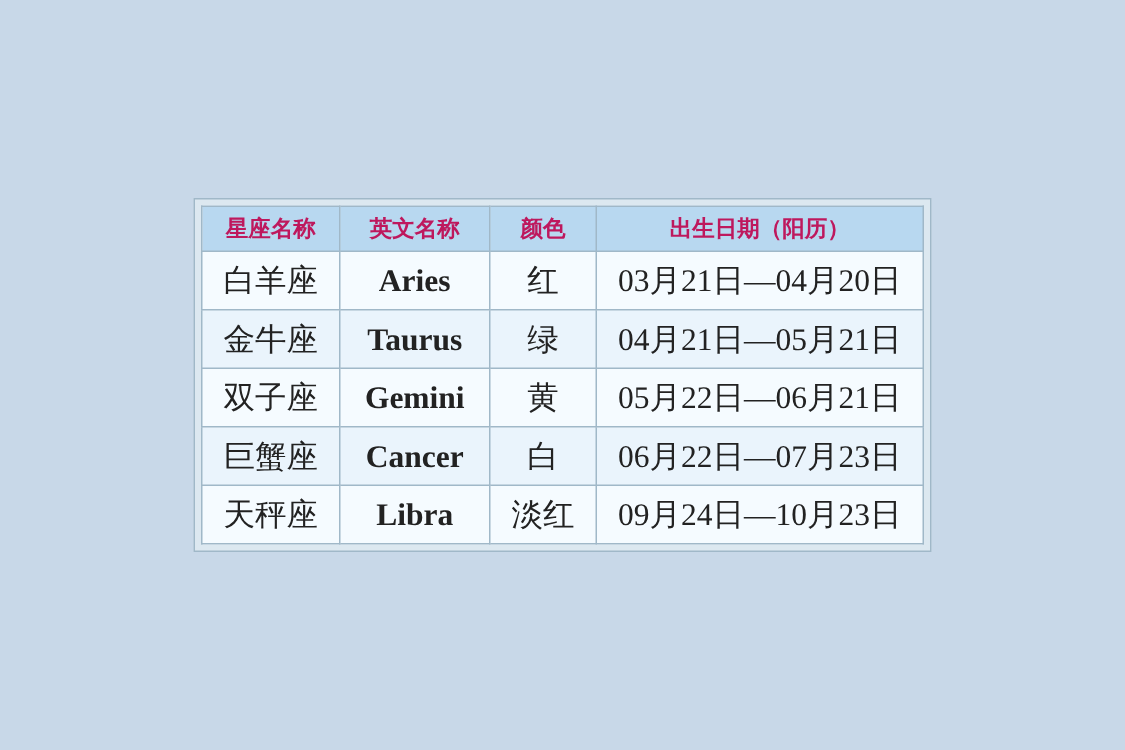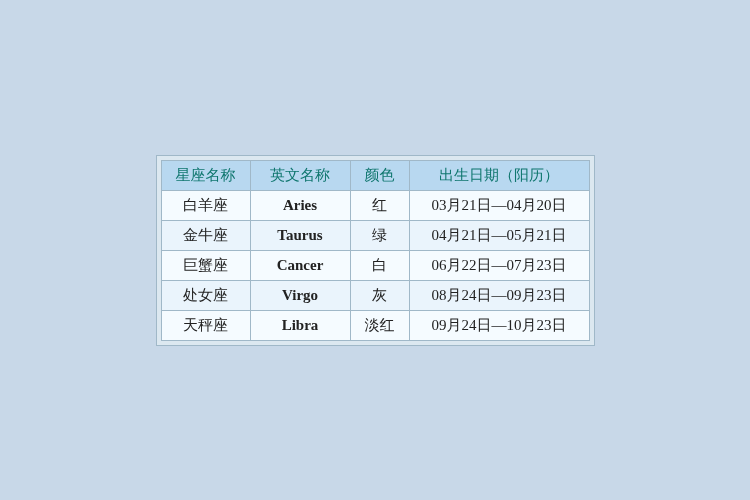--- a/index.html
+++ b/index.html
@@ -18,29 +18,29 @@
       padding: 4px;
     }
     table {
       border-collapse: collapse;
       background: #f0f8ff;
     }
     th, td {
       border: 1px solid #a0b8c8;
       text-align: center;
       padding: 5px 14px;
-      font-size: 15px;
+      font-size: 21px;
       color: #222;
       white-space: nowrap;
     }
     thead th {
       background: #b8d8f0;
-      font-weight: normal;
+      font-weight: bold;
       font-size: 15px;
-      color: #0f766e;
+      color: #be185d;
     }
     tbody tr {
       background: #f5fbff;
     }
     tbody tr:nth-child(even) {
       background: #eaf4fc;
     }
     td:nth-child(1) {
       min-width: 80px;
     }
@@ -75,30 +75,30 @@
           <td>红</td>
           <td>03月21日—04月20日</td>
         </tr>
         <tr>
           <td>金牛座</td>
           <td>Taurus</td>
           <td>绿</td>
           <td>04月21日—05月21日</td>
         </tr>
         <tr>
+          <td>双子座</td>
+          <td>Gemini</td>
+          <td>黄</td>
+          <td>05月22日—06月21日</td>
+        </tr>
+        <tr>
           <td>巨蟹座</td>
           <td>Cancer</td>
           <td>白</td>
           <td>06月22日—07月23日</td>
-        </tr>
-        <tr>
-          <td>处女座</td>
-          <td>Virgo</td>
-          <td>灰</td>
-          <td>08月24日—09月23日</td>
         </tr>
         <tr>
           <td>天秤座</td>
           <td>Libra</td>
           <td>淡红</td>
           <td>09月24日—10月23日</td>
         </tr>
       </tbody>
   </table>
 </div>

